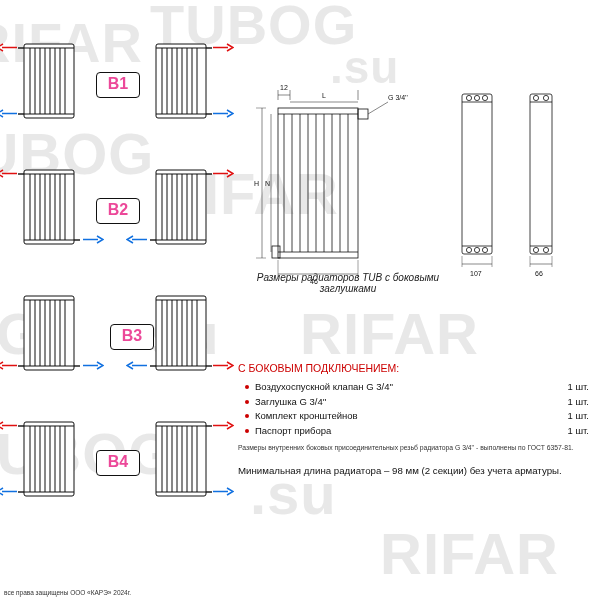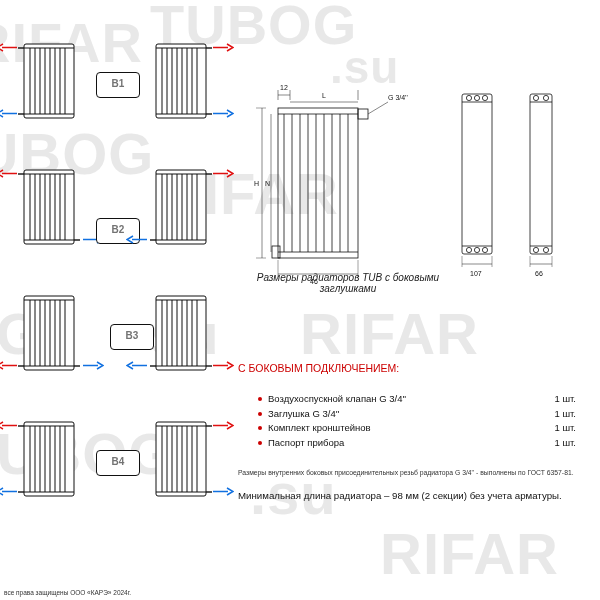--- a/index.html
+++ b/index.html
@@ -77,25 +77,25 @@
   }
   .rad svg { display: block; }
   .label-box {
     position: absolute;
     left: 96px;
     width: 42px;
     height: 24px;
     border: 1.6px solid #111;
     border-radius: 4px;
     background: #fff;
-    font-size: 10px;
+    font-size: 16px;
     font-weight: bold;
     text-align: center;
     line-height: 22px;
-    color: #737373;
+    color: #ec4899;
   }
   .arrow {
     position: absolute;
     width: 22px;
     height: 9px;
   }
   .arrow svg { display: block; }
 
   
   .tech {
@@ -141,21 +141,21 @@
     color: #111;
     margin: 0 0 1px 0;
   }
   .tb-title2 {
     font-size: 10.5px;
     font-weight: normal;
     color: #cc0000;
     margin: 0 0 6px 0;
   }
   .tb-list {
-    margin: 18px;
+    margin: 5px;
     padding: 0;
     list-style: none;
   }
   .tb-list li {
     position: relative;
     font-size: 9.5px;
     line-height: 14.5px;
     padding-left: 12px;
     color: #111;
   }
@@ -318,21 +318,21 @@
         <svg viewBox="0 0 22 9" width="22" height="9">
             <path d="M21 4.5 L6 4.5 M7 1 L1 4.5 L7 8" stroke="#e01010" stroke-width="1.5" fill="none"></path>
           </svg>
       </div>
       <div class="arrow" style="left:82px; top:79px;">
         <svg viewBox="0 0 22 9" width="22" height="9">
             <path d="M1 4.5 L16 4.5 M15 1 L21 4.5 L15 8" stroke="#1070e0" stroke-width="1.5" fill="none"></path>
           </svg>
       </div>
 
-      <div class="label-box" style="top:42px;margin-top:20px;">B2</div>
+      <div class="label-box" style="top:42px;">B2</div>
 
       <div class="rad" style="left:150px; top:8px;">
         <svg viewBox="0 0 62 86" width="62" height="86">
           <g stroke="#111" stroke-width="1" fill="#fff">
             <rect x="6" y="6" width="50" height="74" rx="2"></rect>
             <line x1="6" y1="10" x2="56" y2="10"></line>
             <line x1="6" y1="76" x2="56" y2="76"></line>
             <g>
               <line x1="12" y1="10" x2="12" y2="76"></line>
                 <line x1="17" y1="10" x2="17" y2="76"></line>

